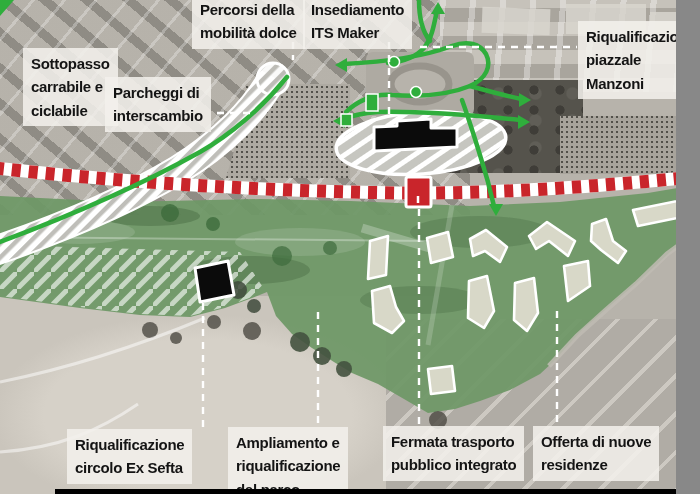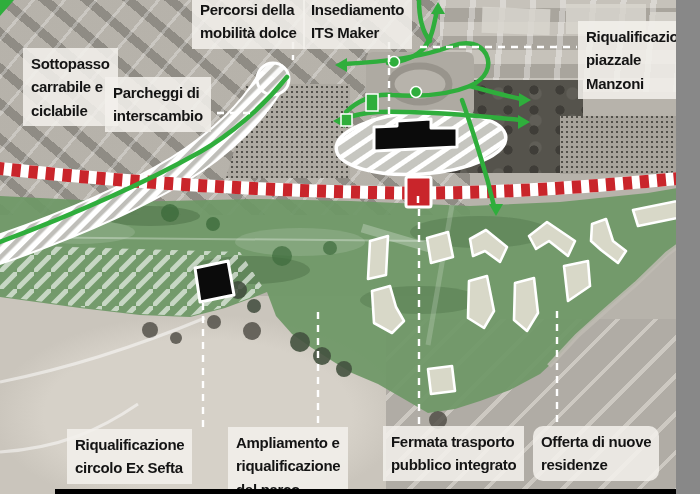--- a/index.html
+++ b/index.html
@@ -216,17 +216,17 @@
 ciclabile</div>
   <div class="lbl" style="left:105px;top:77px;">Parcheggi di
 interscambio</div>
   <div class="lbl" style="left:67px;top:429px;">Riqualificazione
 circolo Ex Sefta</div>
   <div class="lbl" style="left:228px;top:427px;">Ampliamento e
 riqualificazione
 del parco</div>
   <div class="lbl" style="left:383px;top:426px;">Fermata trasporto
 pubblico integrato</div>
-  <div class="lbl" style="left:533px;top:426px;border-radius:10px;">Offerta di nuove
+  <div class="lbl" style="left:533px;top:426px;">Offerta di nuove
 residenze</div>
 
   <div class="bottom-bar"></div>
 </div>
 
 </body></html>

